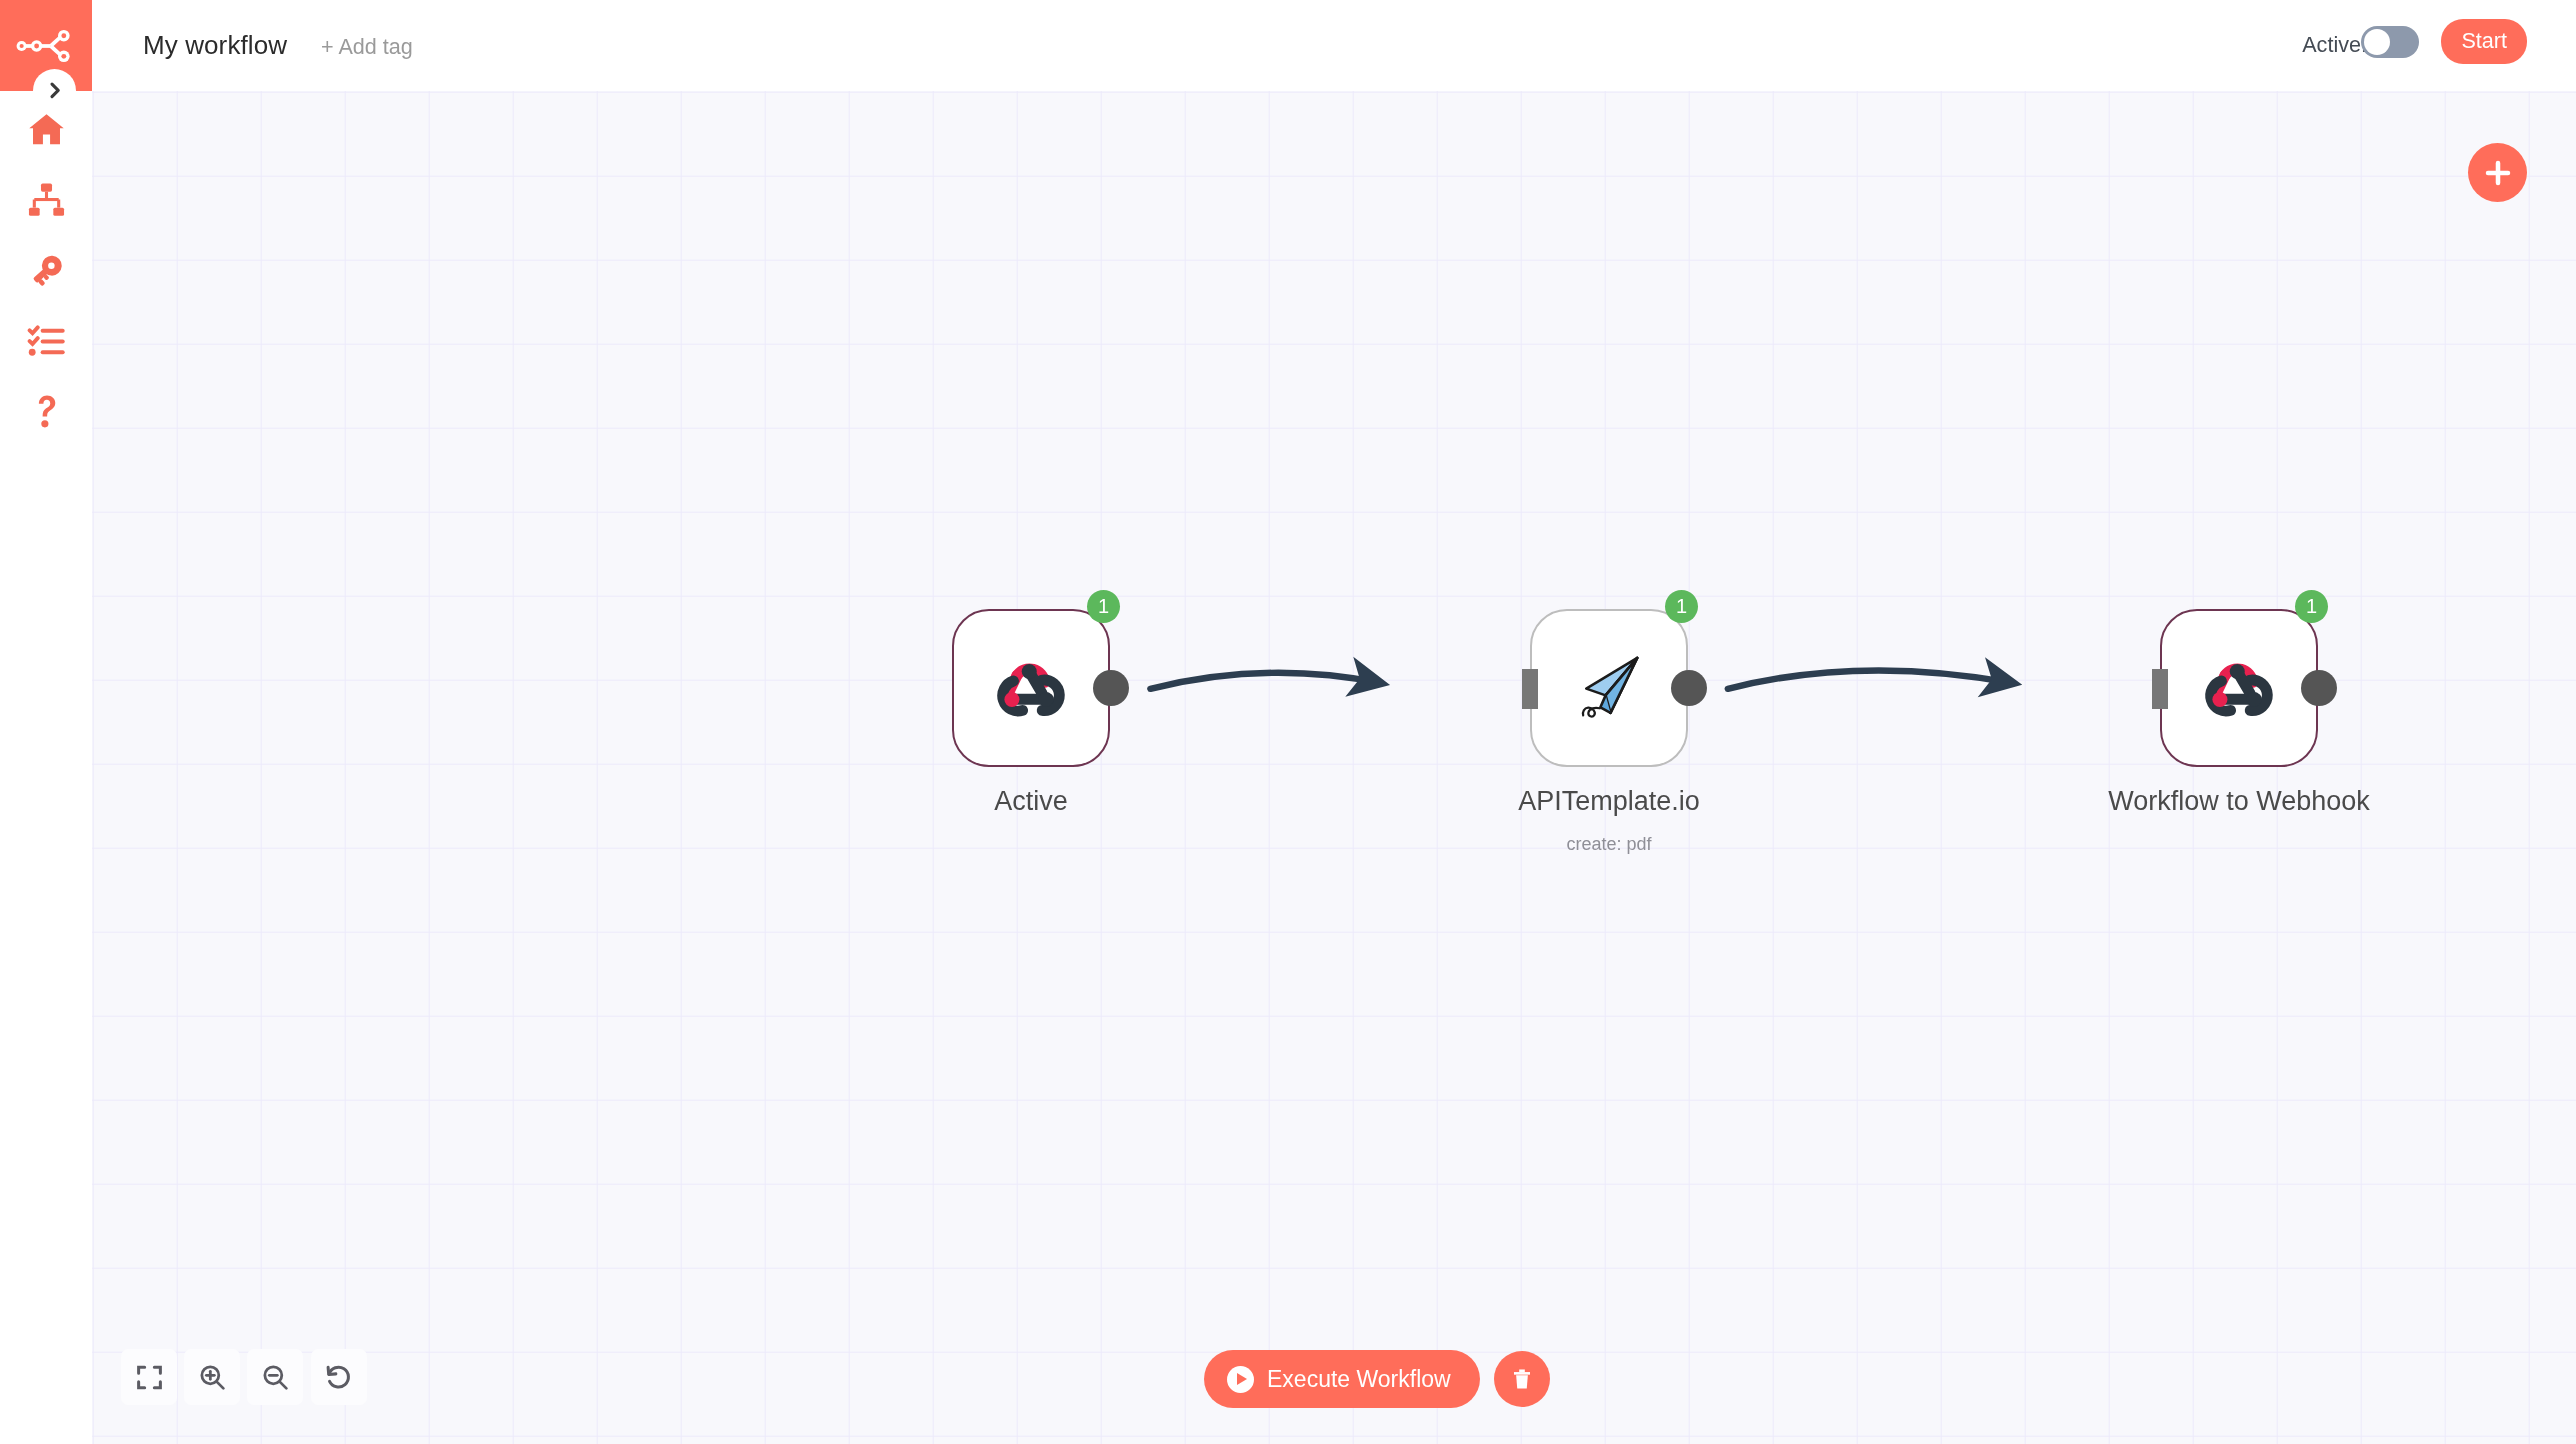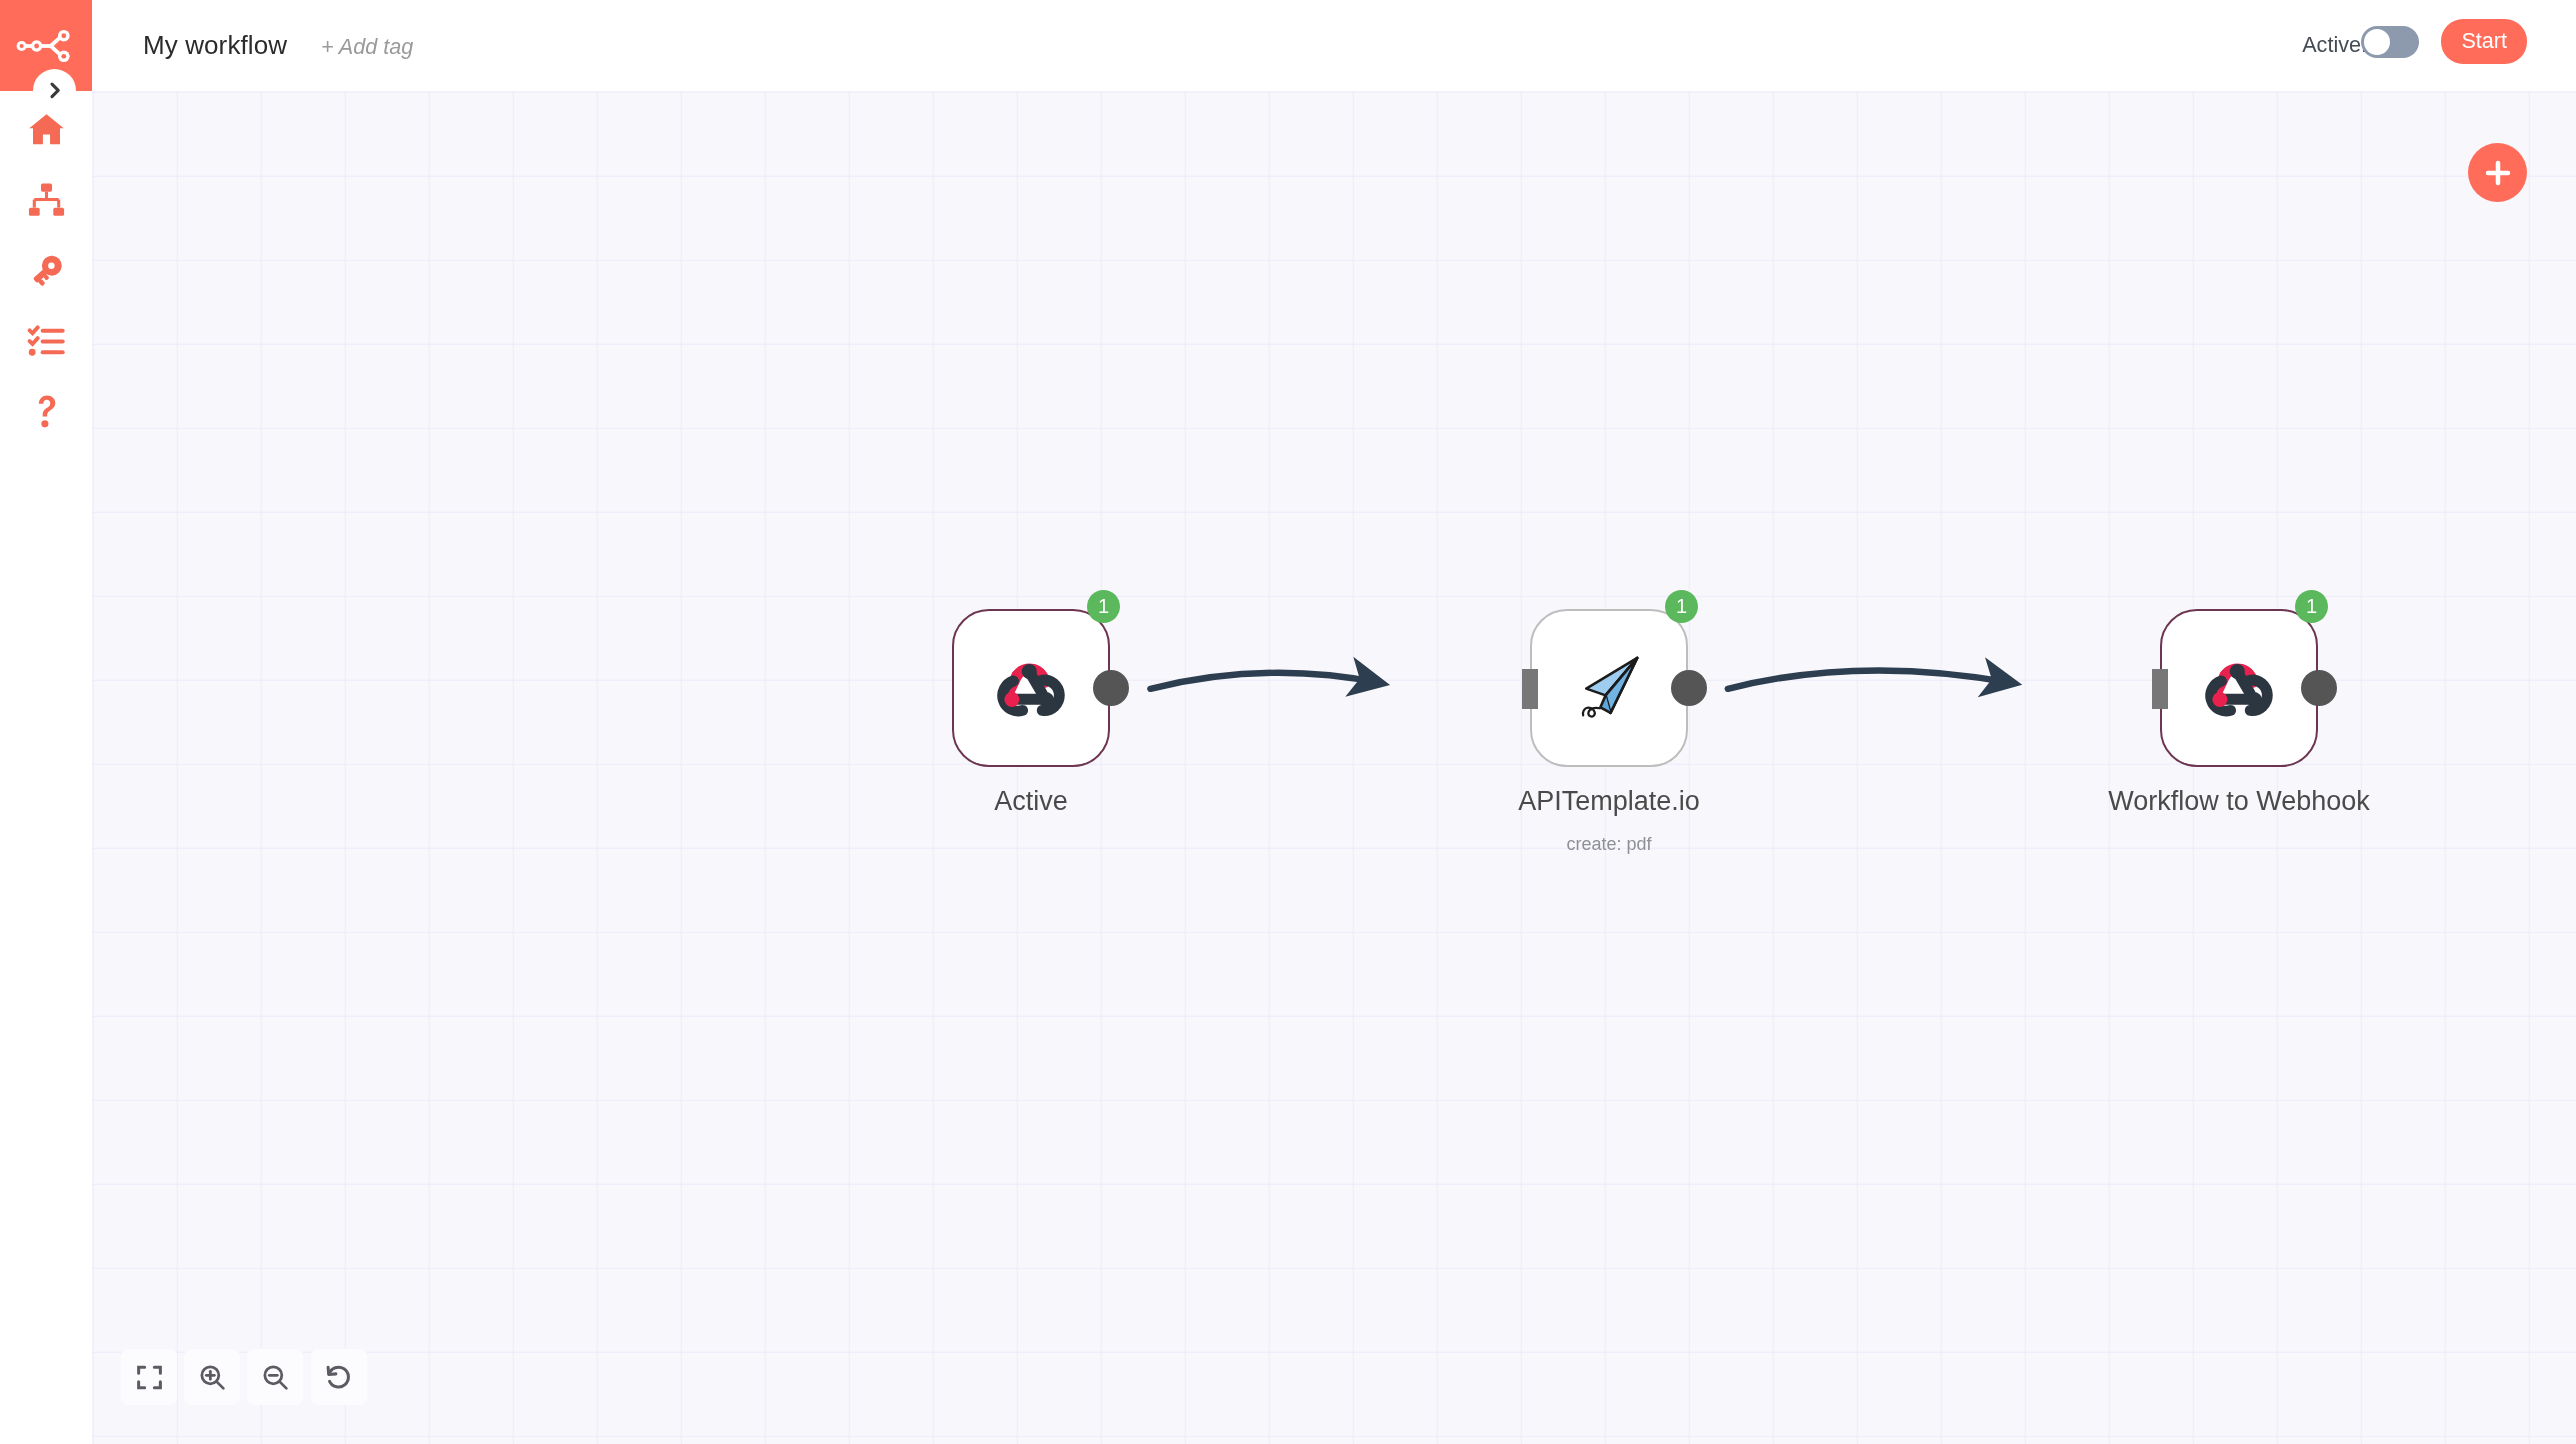--- a/index.html
+++ b/index.html
@@ -67,21 +67,20 @@
     letter-spacing: 0.1px;
     white-space: nowrap;
     cursor: text;
   }
   #add-tag {
     position: absolute;
     left: 229px; top: 34px;
     font-size: 21.6px; color: #9a9a9a;
     white-space: nowrap;
     cursor: pointer;
-    font-style: italic;
   }
   #active-label {
     position: absolute;
     right: 209px; top: 32px;
     font-size: 21.6px; color: #444b54;
     white-space: nowrap;
   }
   #active-toggle {
     position: absolute;
     right: 157px; top: 26px;
@@ -508,16 +507,31 @@
       <button class="zoom-btn">
         <svg width="29" height="29" viewBox="0 0 24 24">
           <g fill="none" stroke="#5b5b63" stroke-width="2.5" stroke-linecap="round" stroke-linejoin="round">
             <path d="M4.2 9.2 A8.2 8.2 0 1 1 4.6 15.2"></path>
             <polyline points="3.4,3.6 3.9,9.5 9.8,9.0"></polyline>
           </g>
         </svg>
       </button>
     </div>
 
+    <div id="exec-bar">
+      <button id="exec-btn">
+        <span class="play-circle">
+            <i></i>
+          </span>
+        <span>Execute Workflow</span>
+      </button>
+      <button id="delete-btn">
+        <svg viewBox="0 0 24 24">
+          <path d="M4.6 5.6 H19.4 V8.0 H4.6 Z" fill="#ffffff"></path>
+          <path d="M9.4 3.2 H14.6 V5.6 H9.4 Z" fill="#ffffff"></path>
+          <path d="M6.6 8.6 H17.4 L16.4 20.8 H7.6 Z" fill="#ffffff"></path>
+        </svg>
+      </button>
+    </div>
 
   </main>
 </div>
 
 
 </body></html>

